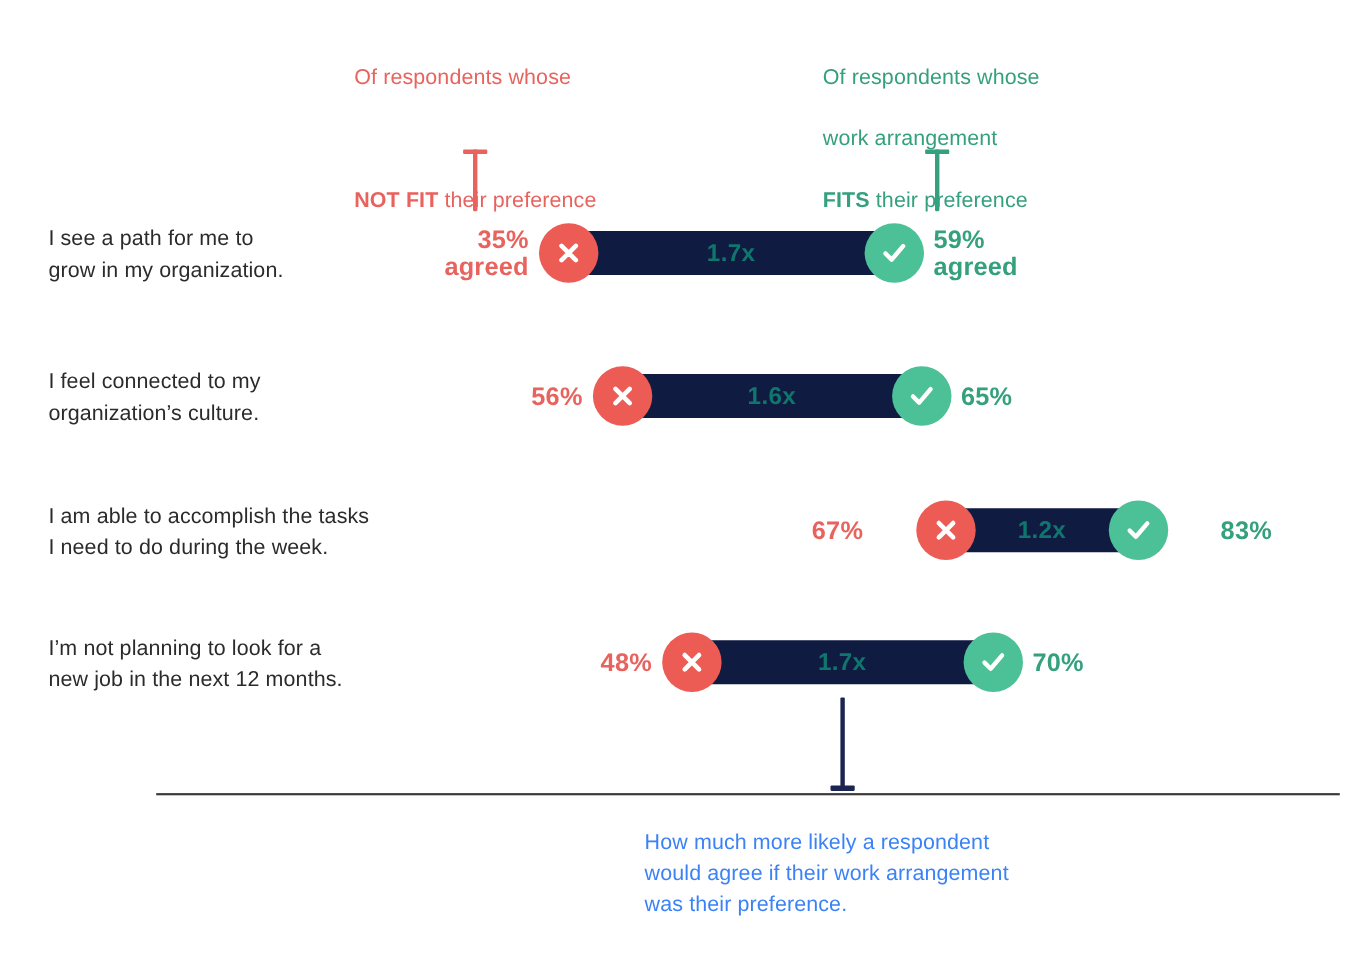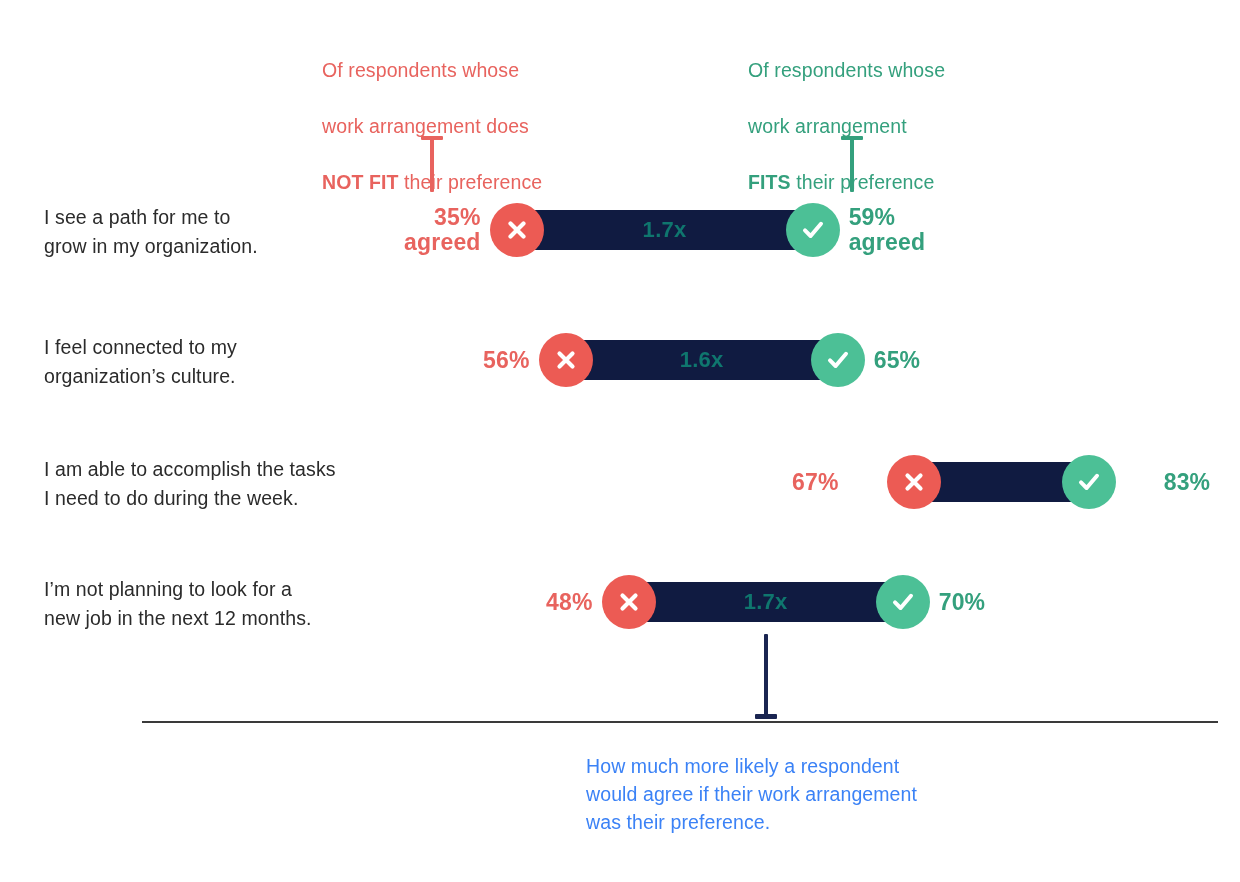--- a/index.html
+++ b/index.html
@@ -180,21 +180,21 @@
     letter-spacing: 0.1px;
   }
 </style>
 </head>
 <body>
 
 <div class="stage">
 
   <div class="callout callout-left">
     <span>Of respondents whose</span><br>
-    <span>work arrangement does</span><br>
+    <br>
     <span class="em">NOT FIT</span><span> their preference</span>
   </div>
 
   <div class="callout callout-right">
     <span>Of respondents whose</span><br>
     <span>work arrangement</span><br>
     <span class="em">FITS</span><span> their preference</span>
   </div>
 
   <div class="leader-t leader-red">
@@ -250,24 +250,25 @@
           </svg>
         </div>
       </div>
       <div class="pct pct-right">65%</div>
     </div>
   </div>
 
   <div class="row" style="top:455px;">
     <div class="row-label">I am able to accomplish the tasks
 I need to do during the week.</div>
-    <div class="bar-group" style="left:792px;gap:39px;">
+    <div class="bar-group" style="left:738px;gap:39px;">
       <div class="pct pct-left">67%</div>
       <div class="bar-wrap" style="width:229px;">
         <div class="bar" style="width:185px;"></div>
+        <div class="bar-value" style="width:185px;">1.2x</div>
         <div class="badge badge-x">
           <svg width="26" height="26" viewBox="0 0 26 26" aria-hidden="true">
             <path d="M6.5 6.5 L19.5 19.5 M19.5 6.5 L6.5 19.5" stroke="#ffffff" stroke-width="4.2" stroke-linecap="round"></path>
           </svg>
         </div>
         <div class="badge badge-check" style="left:175px;">
           <svg width="30" height="30" viewBox="0 0 30 30" aria-hidden="true">
             <path d="M7 15.4 L12.6 21 L23 8.8" stroke="#ffffff" stroke-width="4" fill="none" stroke-linecap="round" stroke-linejoin="round"></path>
           </svg>
         </div>

